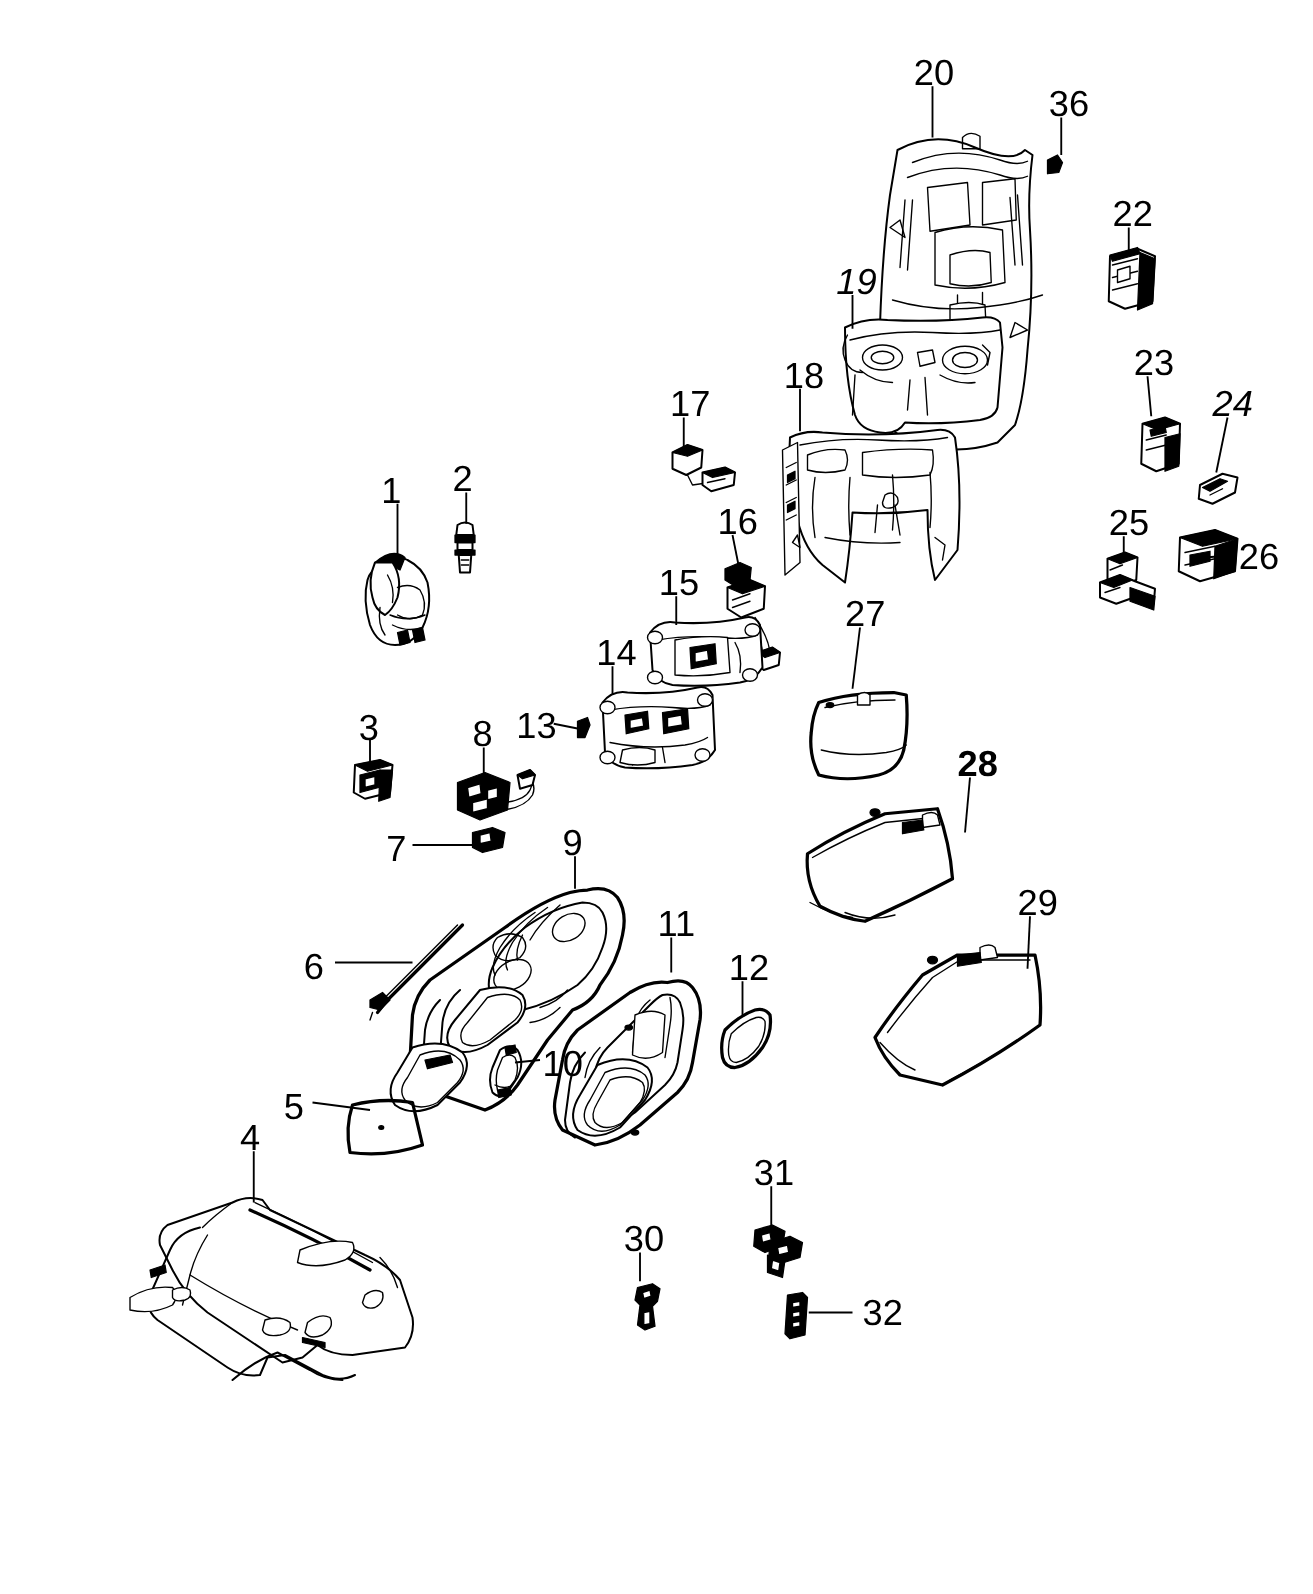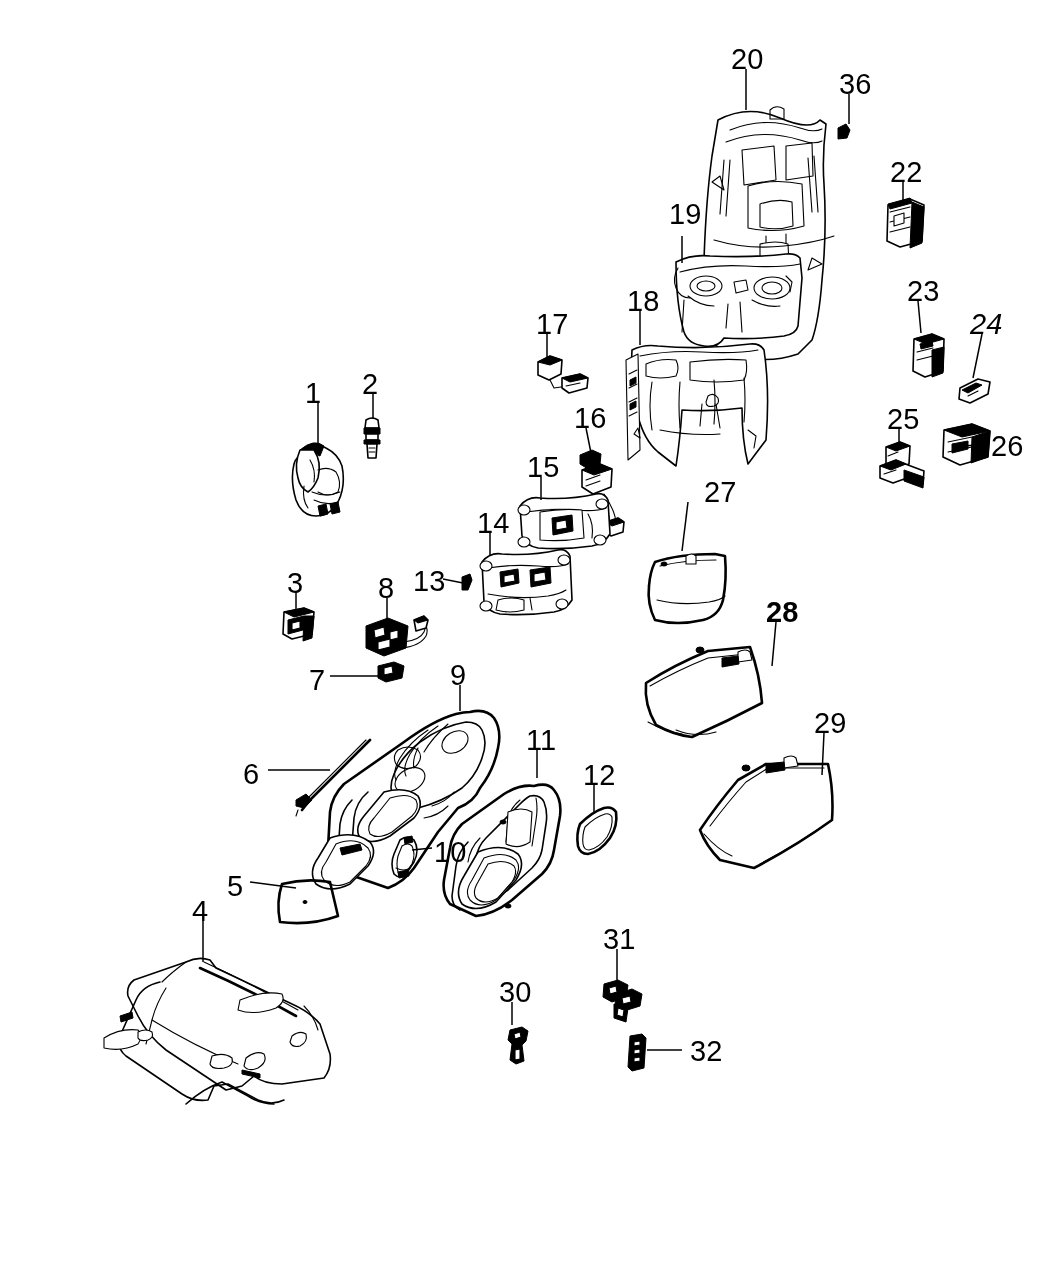--- a/index.html
+++ b/index.html
@@ -421,29 +421,29 @@
       <div class="callout" style="left: 450px; top: 661px;">9</div>
       <div class="callout" style="left: 434px; top: 838px;">10</div>
       <div class="callout" style="left: 526px; top: 726px;">11</div>
       <div class="callout" style="left: 583px; top: 761px;">12</div>
       <div class="callout" style="left: 413px; top: 567px;">13</div>
       <div class="callout" style="left: 477px; top: 509px;">14</div>
       <div class="callout" style="left: 527px; top: 453px;">15</div>
       <div class="callout" style="left: 574px; top: 404px; text-align: right;">16</div>
       <div class="callout" style="left: 536px; top: 310px;">17</div>
       <div class="callout" style="left: 627px; top: 287px;">18</div>
-      <div class="callout" style="left: 669px; top: 200px;">19</div>
+      <div class="callout" style="left: 669px; top: 212px; font-style: italic;">19</div>
       <div class="callout" style="left: 731px; top: 45px;">20</div>
       <div class="callout" style="left: 839px; top: 70px;">36</div>
       <div class="callout" style="left: 890px; top: 158px;">22</div>
       <div class="callout" style="left: 907px; top: 277px;">23</div>
       <div class="callout" style="left: 970px; top: 310px; font-style: italic;">24</div>
       <div class="callout" style="left: 887px; top: 405px;">25</div>
       <div class="callout" style="left: 991px; top: 432px;">26</div>
-      <div class="callout" style="left: 704px; top: 478px;">27</div>
+      <div class="callout" style="left: 676px; top: 478px;">27</div>
       <div class="callout" style="left: 766px; top: 598px; font-weight: bold;">28</div>
       <div class="callout" style="left: 814px; top: 709px;">29</div>
       <div class="callout" style="left: 499px; top: 978px;">30</div>
       <div class="callout" style="left: 603px; top: 925px;">31</div>
       <div class="callout" style="left: 690px; top: 1037px;">32</div>
     </div>
 
 </div>
 
 </body></html>

